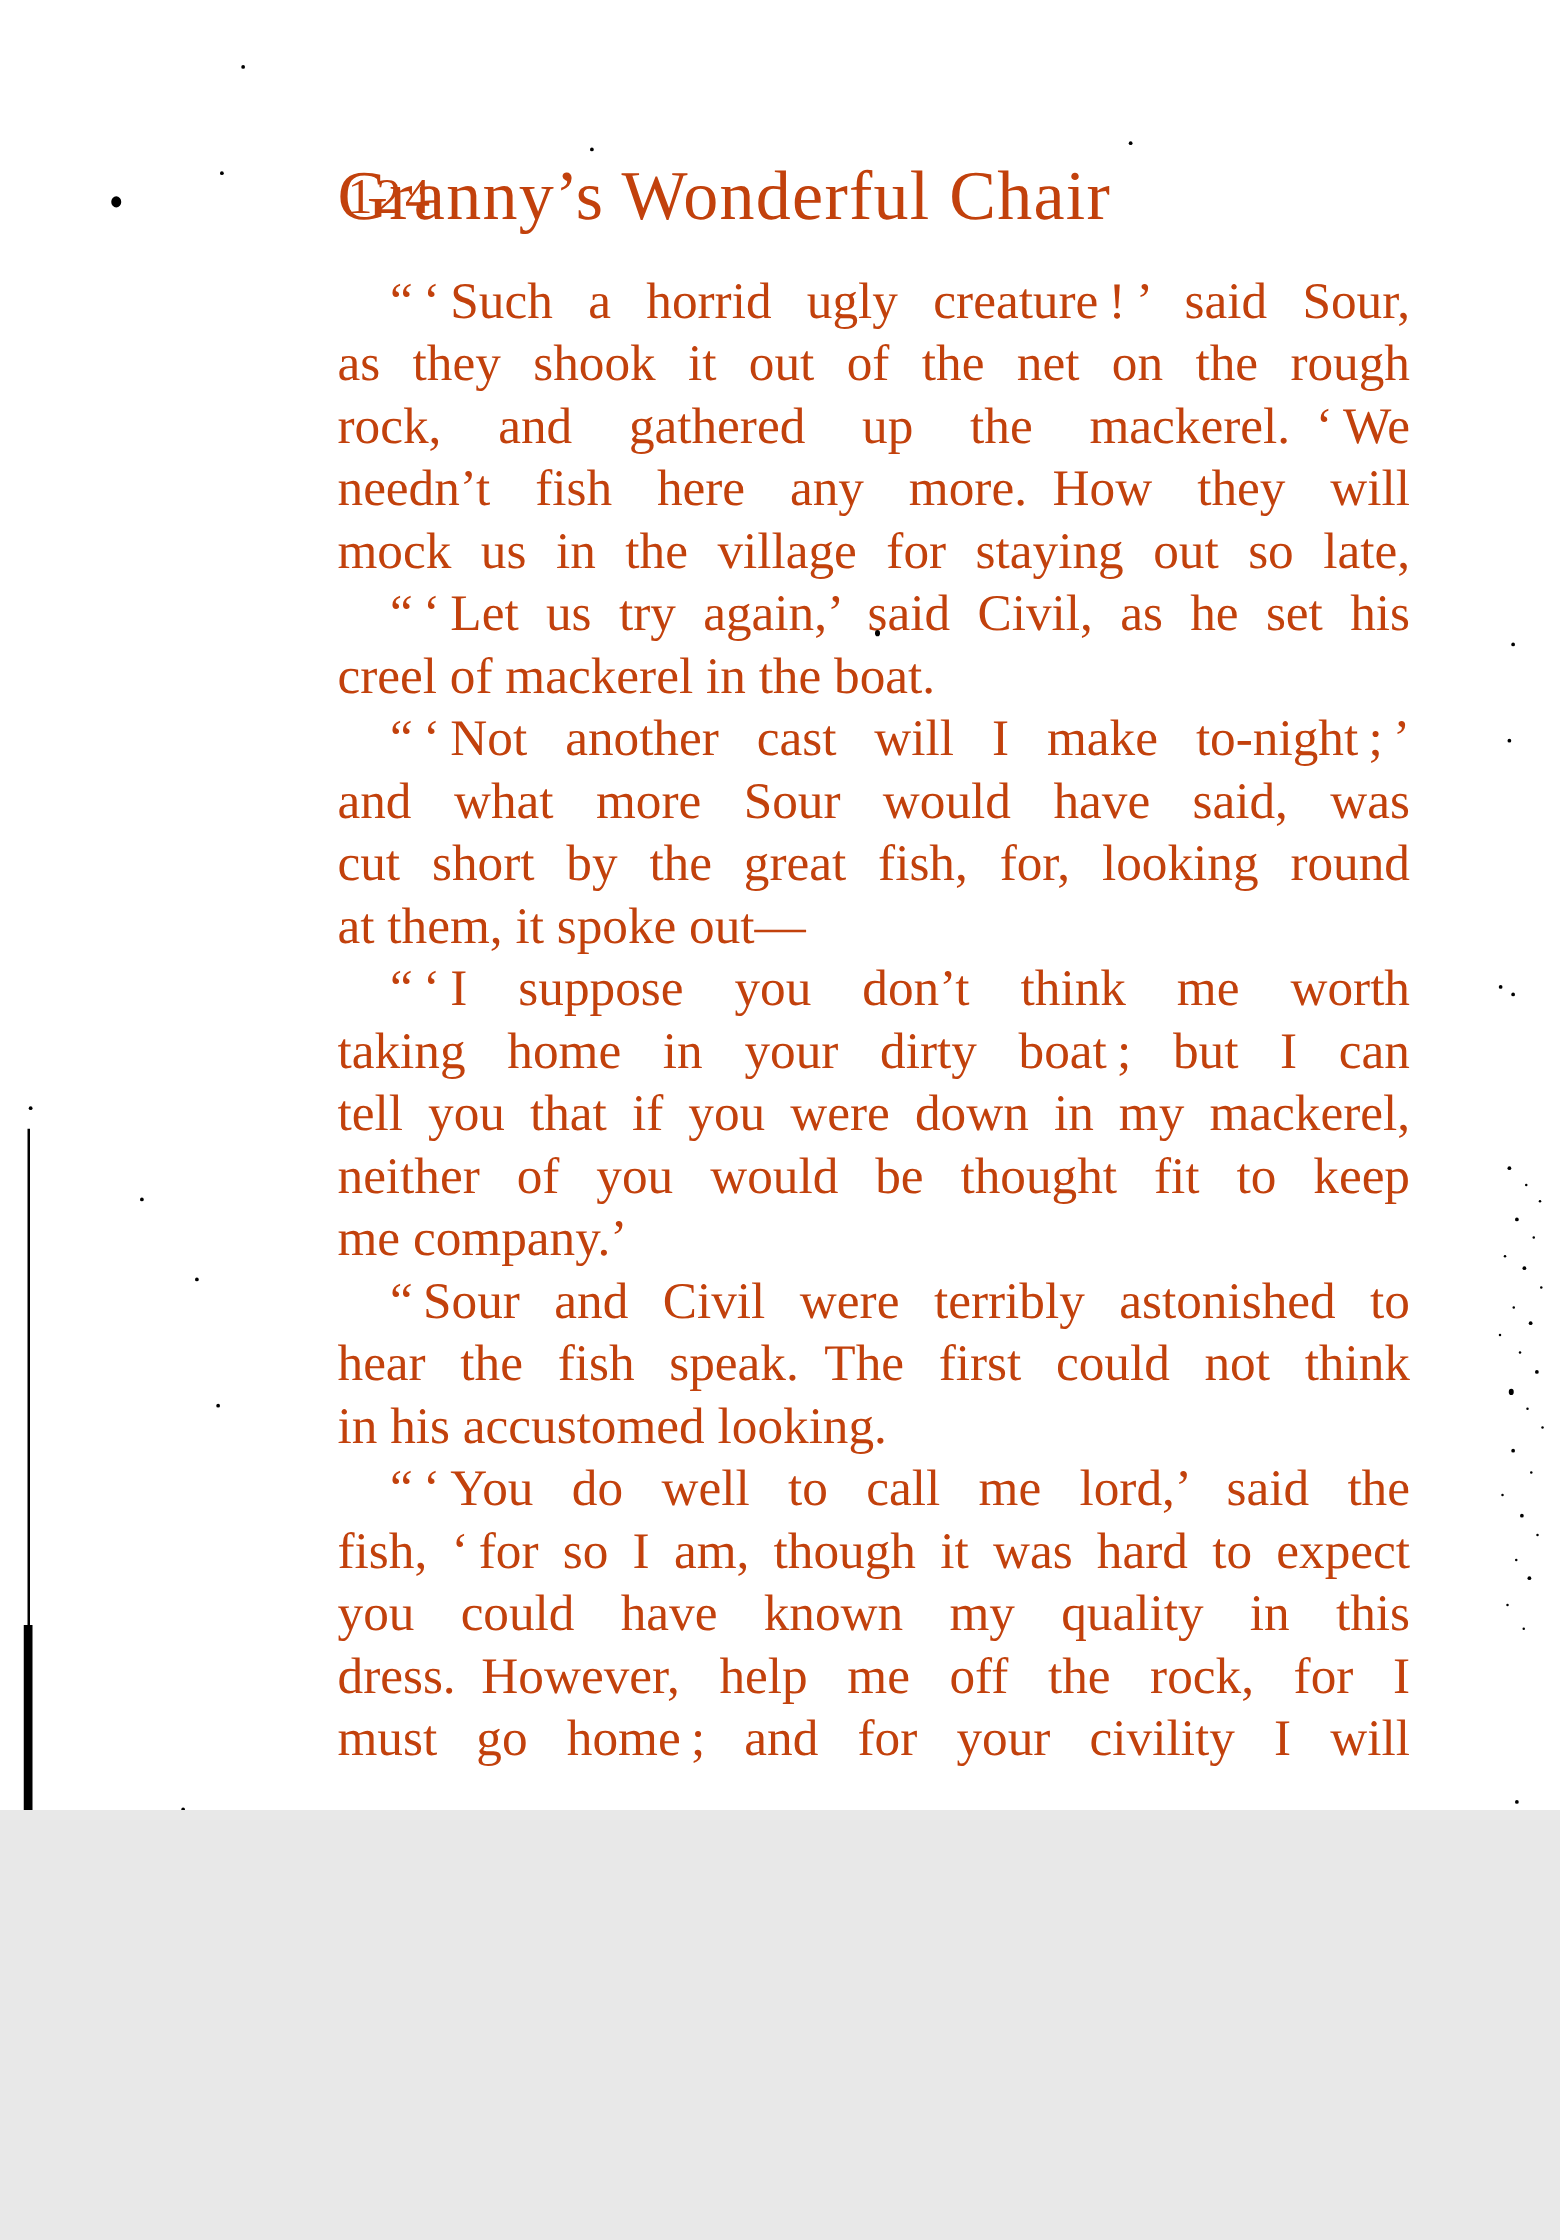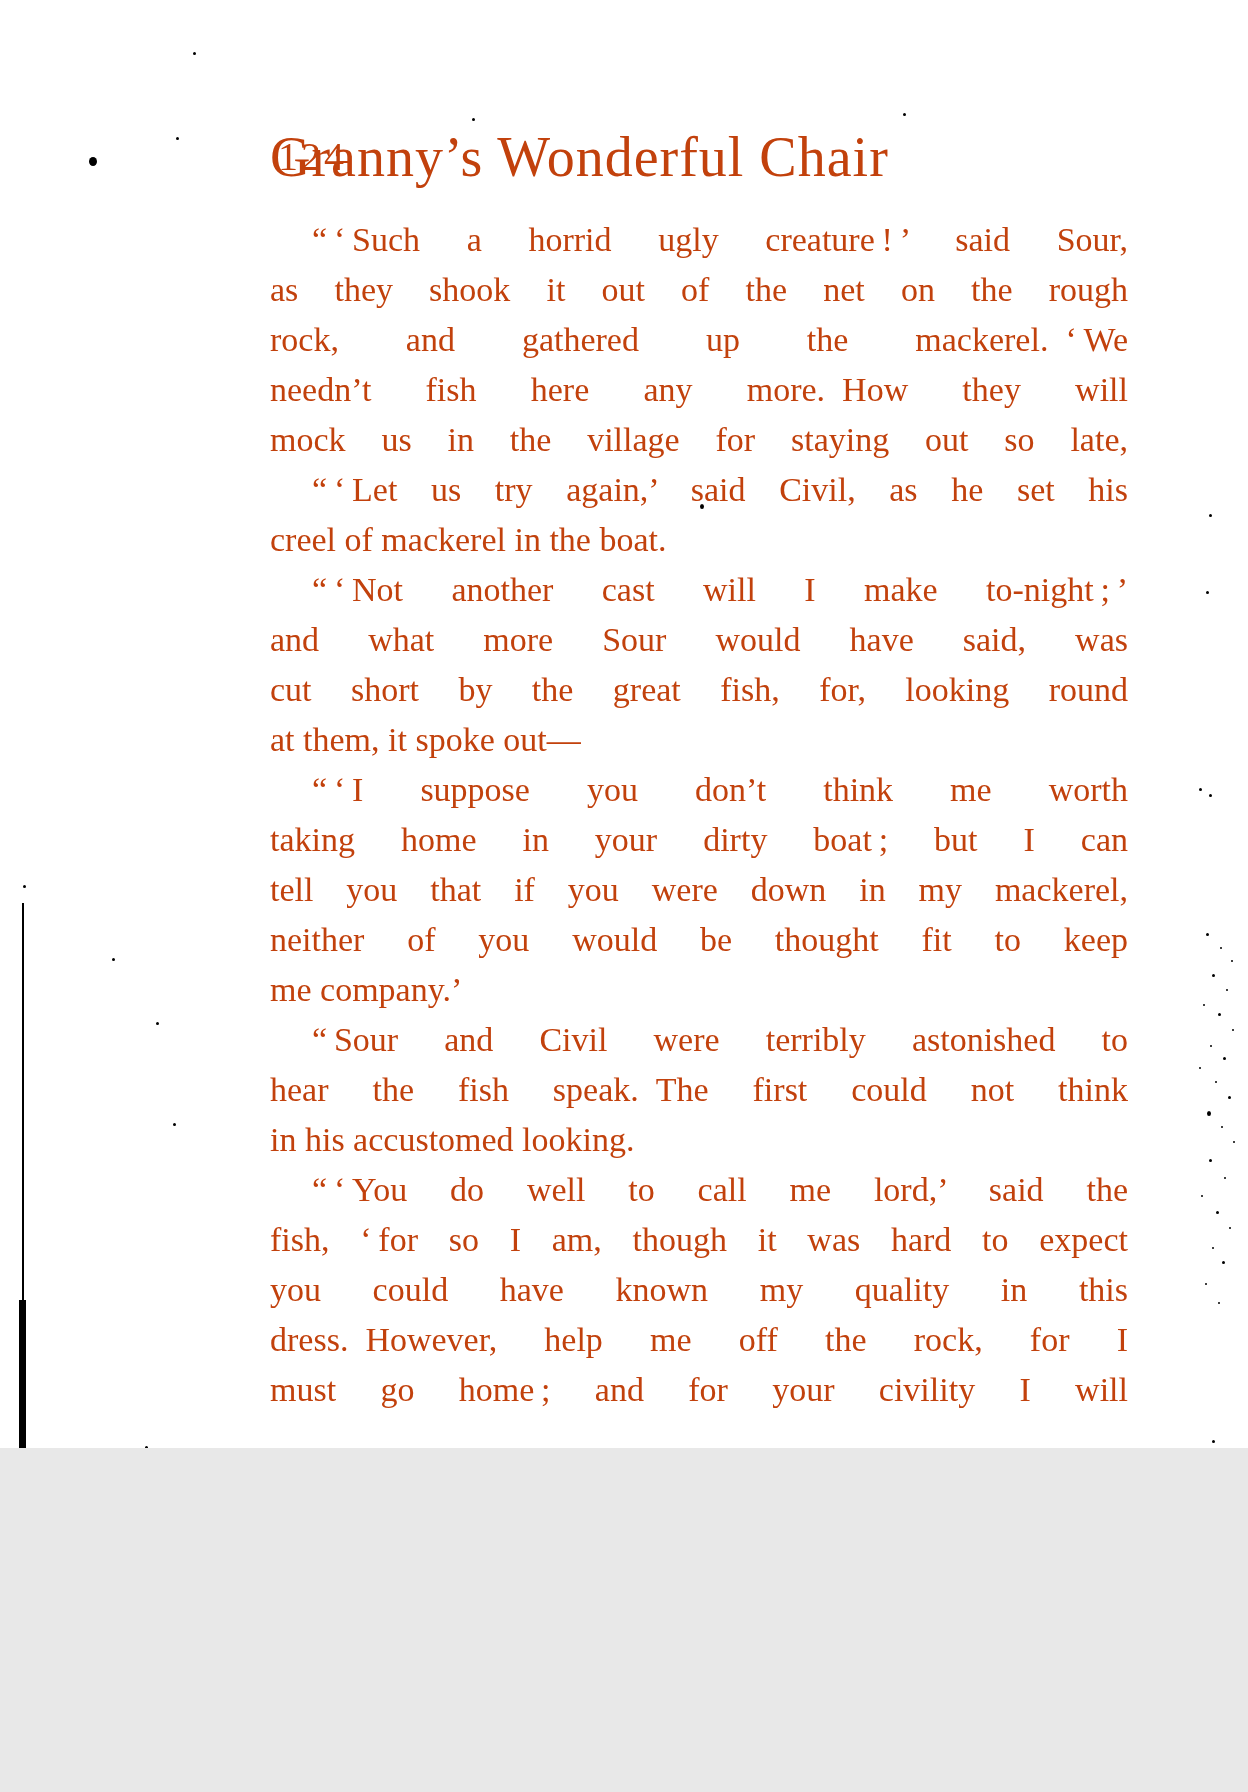--- a/index.html
+++ b/index.html
@@ -12,21 +12,21 @@
   .folio {
     position:absolute; left:8px; top:0; font-size:40px; line-height:58px;
     letter-spacing:3px;
   }
   .running-title {
     text-align:left; font-size:56px; line-height:58px; letter-spacing:1px;
     white-space:nowrap;
   }
   .body-text { position:absolute; left:270px; top:215px; width:858px; }
   .bline {
-    font-size:34px; line-height:50px; height:50px;
+    font-size:41px; line-height:50px; height:50px;
     text-align:justify; text-align-last:justify; white-space:normal;
   }
   .bline.pend { text-align-last:left; }
   .bline.first { text-indent:42px; }
   .gutter { position:absolute; background:#000; }
   .gutter.thin  { left:22px; top:903px;  width:2px; height:400px; }
   .gutter.thick { left:19px; top:1300px; width:7px; height:458px; }
   .sp { position:absolute; background:#000; border-radius:50%; }
 </style>
 </head>

